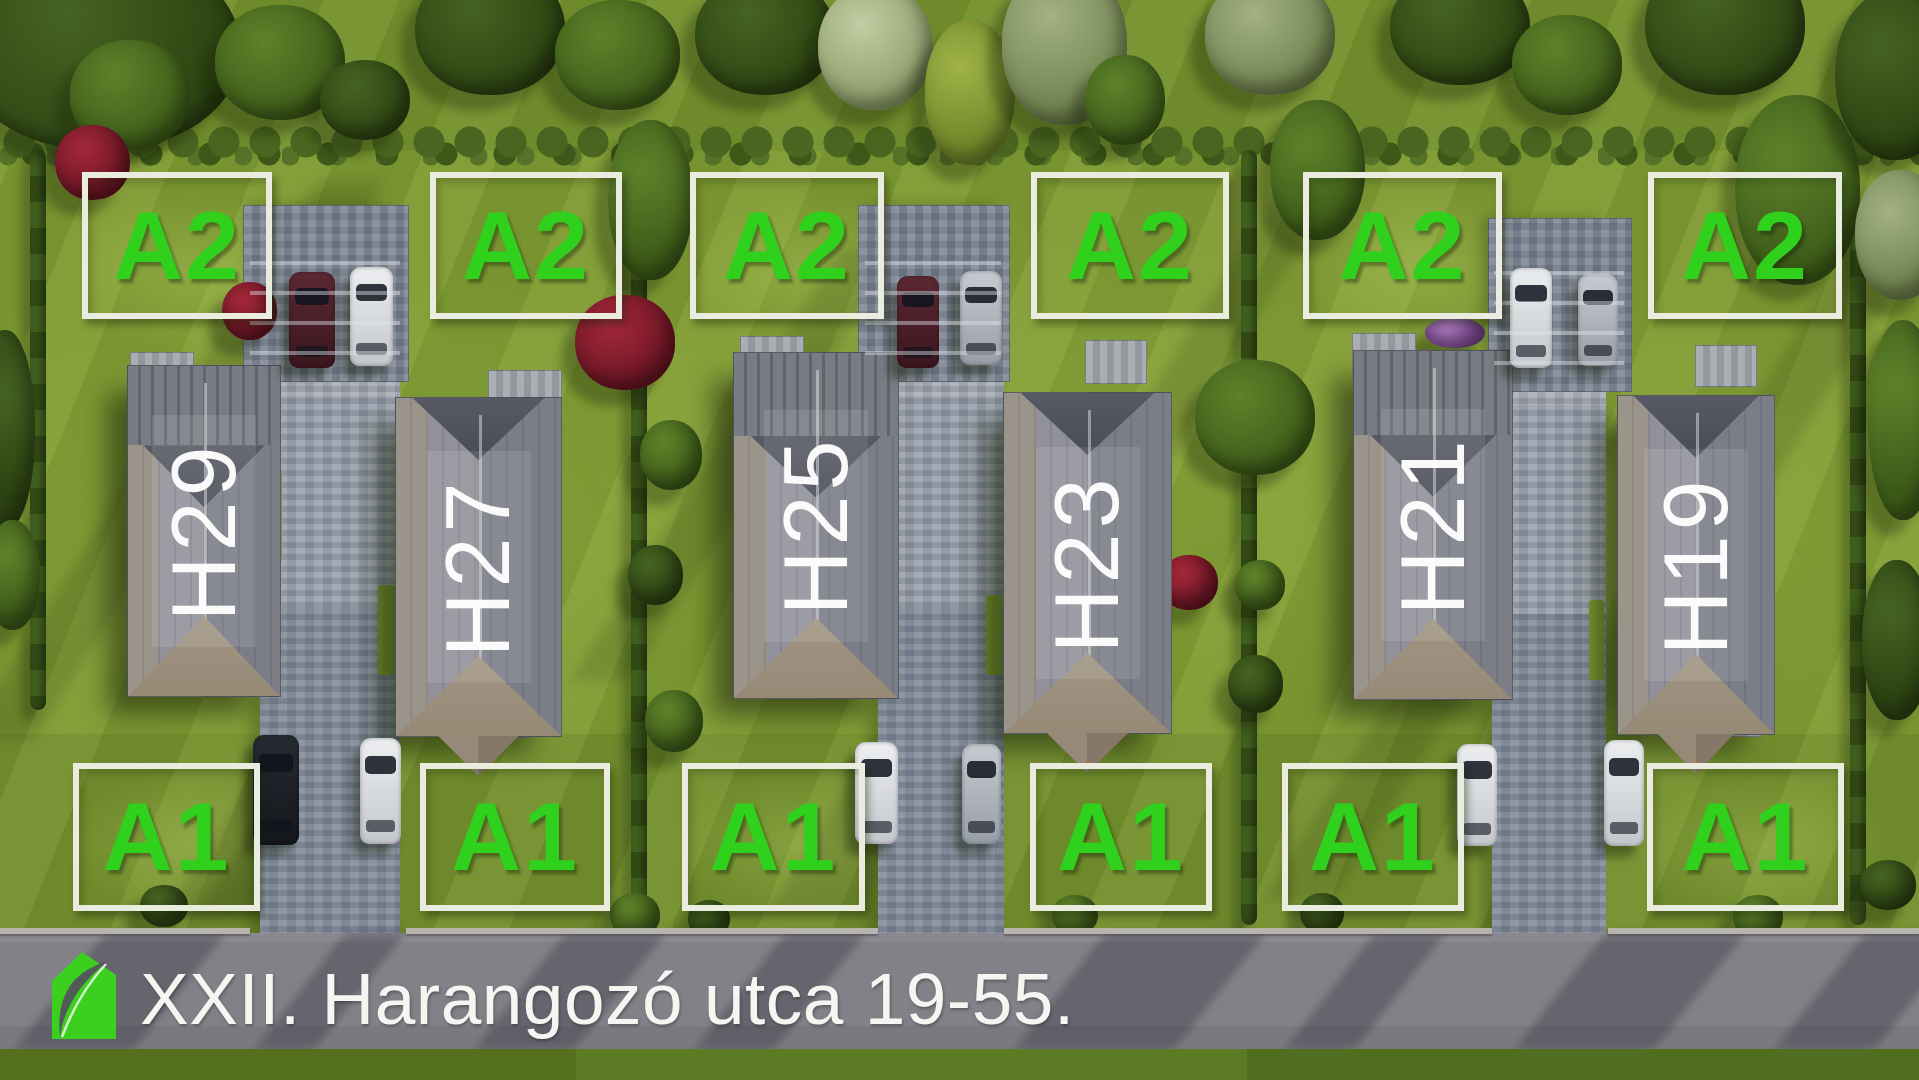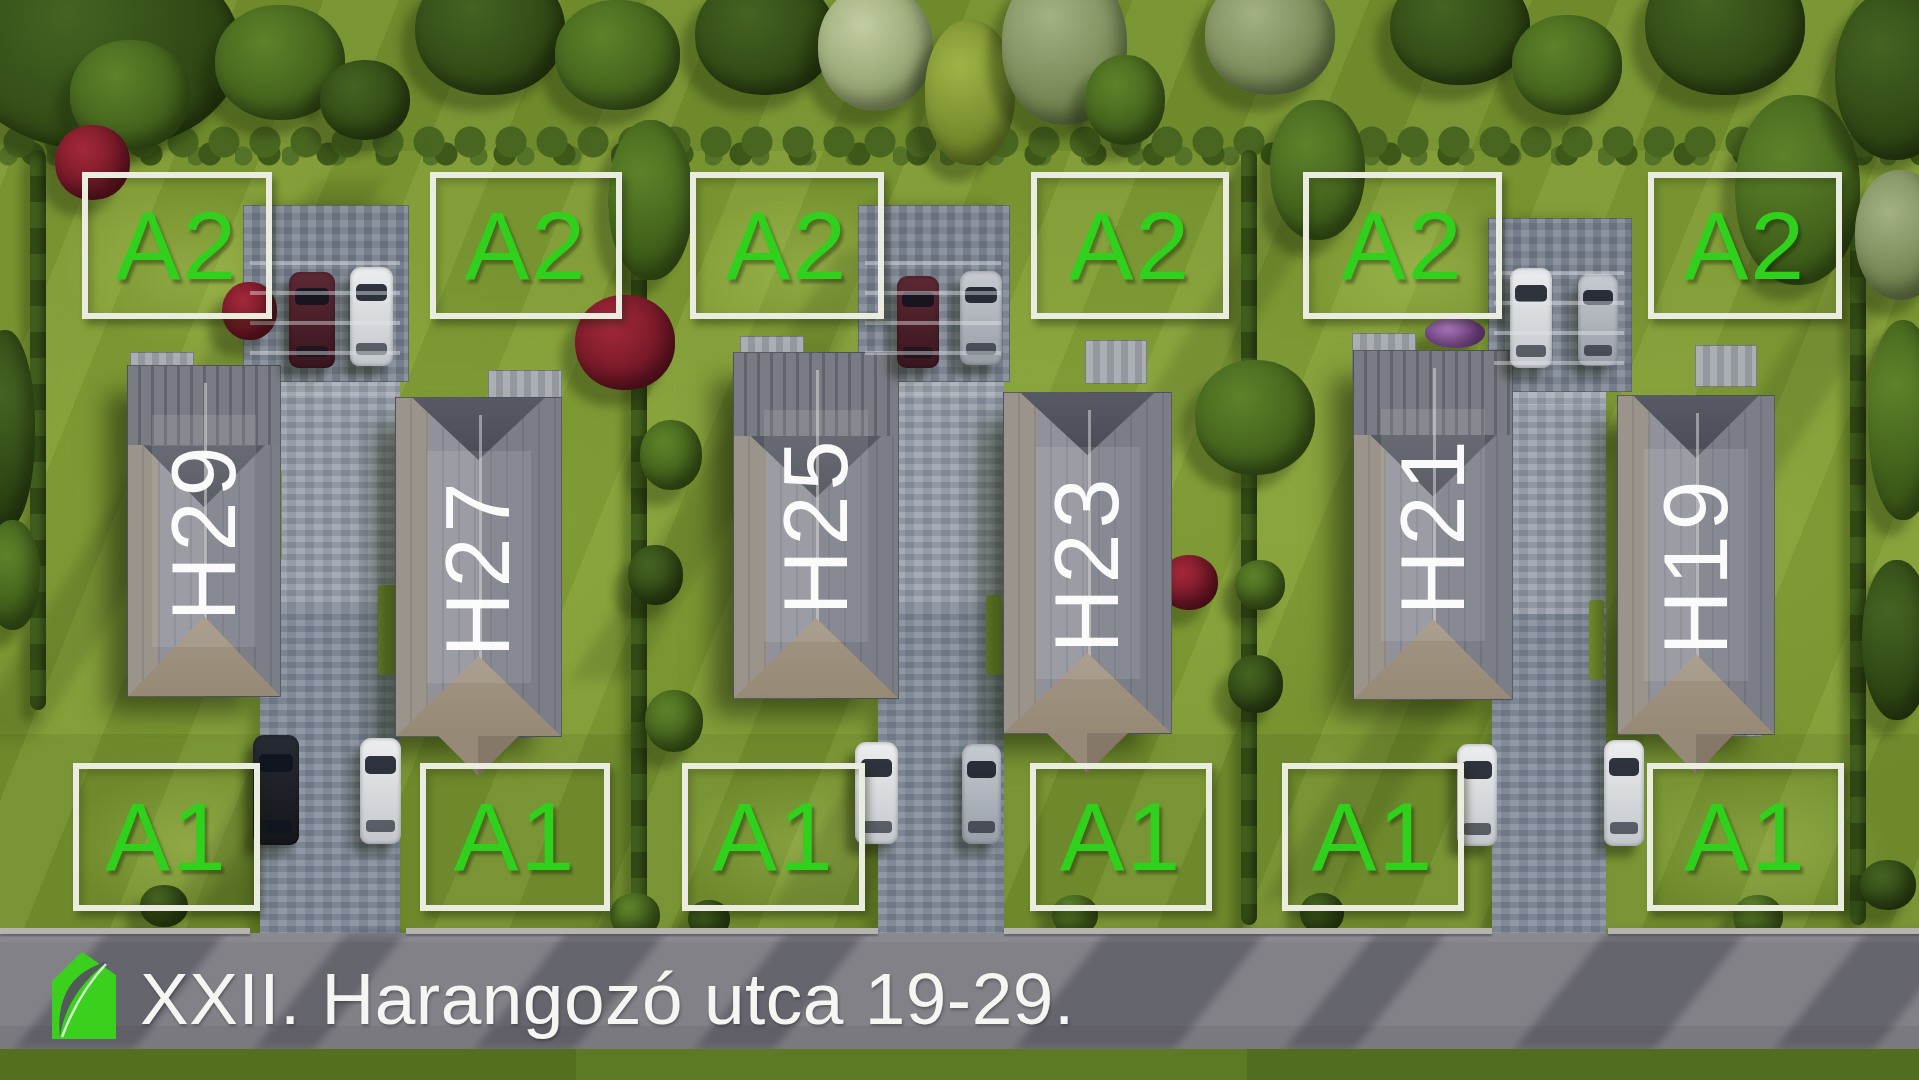--- a/index.html
+++ b/index.html
@@ -84,21 +84,21 @@
   .car::after{content:"";position:absolute;left:15%;right:15%;bottom:11%;height:12%;
     background:rgba(14,19,29,.6);border-radius:4px;}
   .c-maroon{background:linear-gradient(180deg,#5c2833,#3a161f);}
   .c-white {background:linear-gradient(180deg,#eceef0,#c3c6cb);}
   .c-silver{background:linear-gradient(180deg,#c7cbd1,#989ea7);}
   .c-dark  {background:linear-gradient(180deg,#272b33,#14161b);}
   
   .plotbox{position:absolute;z-index:10;border:6px solid #e9ecdf;
     box-shadow:4px 6px 7px rgba(24,34,8,.38), inset 4px 5px 7px rgba(24,34,8,.22);
     display:flex;align-items:center;justify-content:center;}
-  .plotbox span{font-size:97px;font-weight:400;color:#2fd11c;letter-spacing:2px;
+  .plotbox span{font-size:97px;font-weight:700;color:#2fd11c;letter-spacing:2px;
     text-shadow:3px 4px 3px rgba(16,28,4,.38);}
   
   .logo{position:absolute;left:44px;top:947px;width:80px;height:96px;z-index:12;}
   .address{position:absolute;left:140px;top:962px;z-index:12;font-size:73px;line-height:1.0;
     color:#f5f5f2;letter-spacing:.5px;text-shadow:1px 2px 3px rgba(20,20,26,.35);}
 </style>
 </head>
 <body>
 
 <div id="stage">
@@ -326,15 +326,15 @@
     <span>A1</span>
     </div>
 
   <div class="logo">
     <svg viewBox="0 0 80 95" width="80" height="95">
       <polygon points="8,92 8,34 38,5 72,28 72,92" fill="#3bd01e"></polygon>
       <path d="M16,90 C20,62 34,38 64,14 C44,20 30,30 23,44 C16,57 14,73 16,90 Z" fill="#54545e" opacity="0.95"></path>
       <path d="M18,90 C30,58 44,36 62,17" stroke="rgba(240,248,238,0.85)" stroke-width="2.5" fill="none"></path>
     </svg>
   </div>
-  <div class="address">XXII. Harangozó utca 19-29.</div>
+  <div class="address">XXII. Harangozó utca 19-55.</div>
 
 </div>
 
 </body></html>

